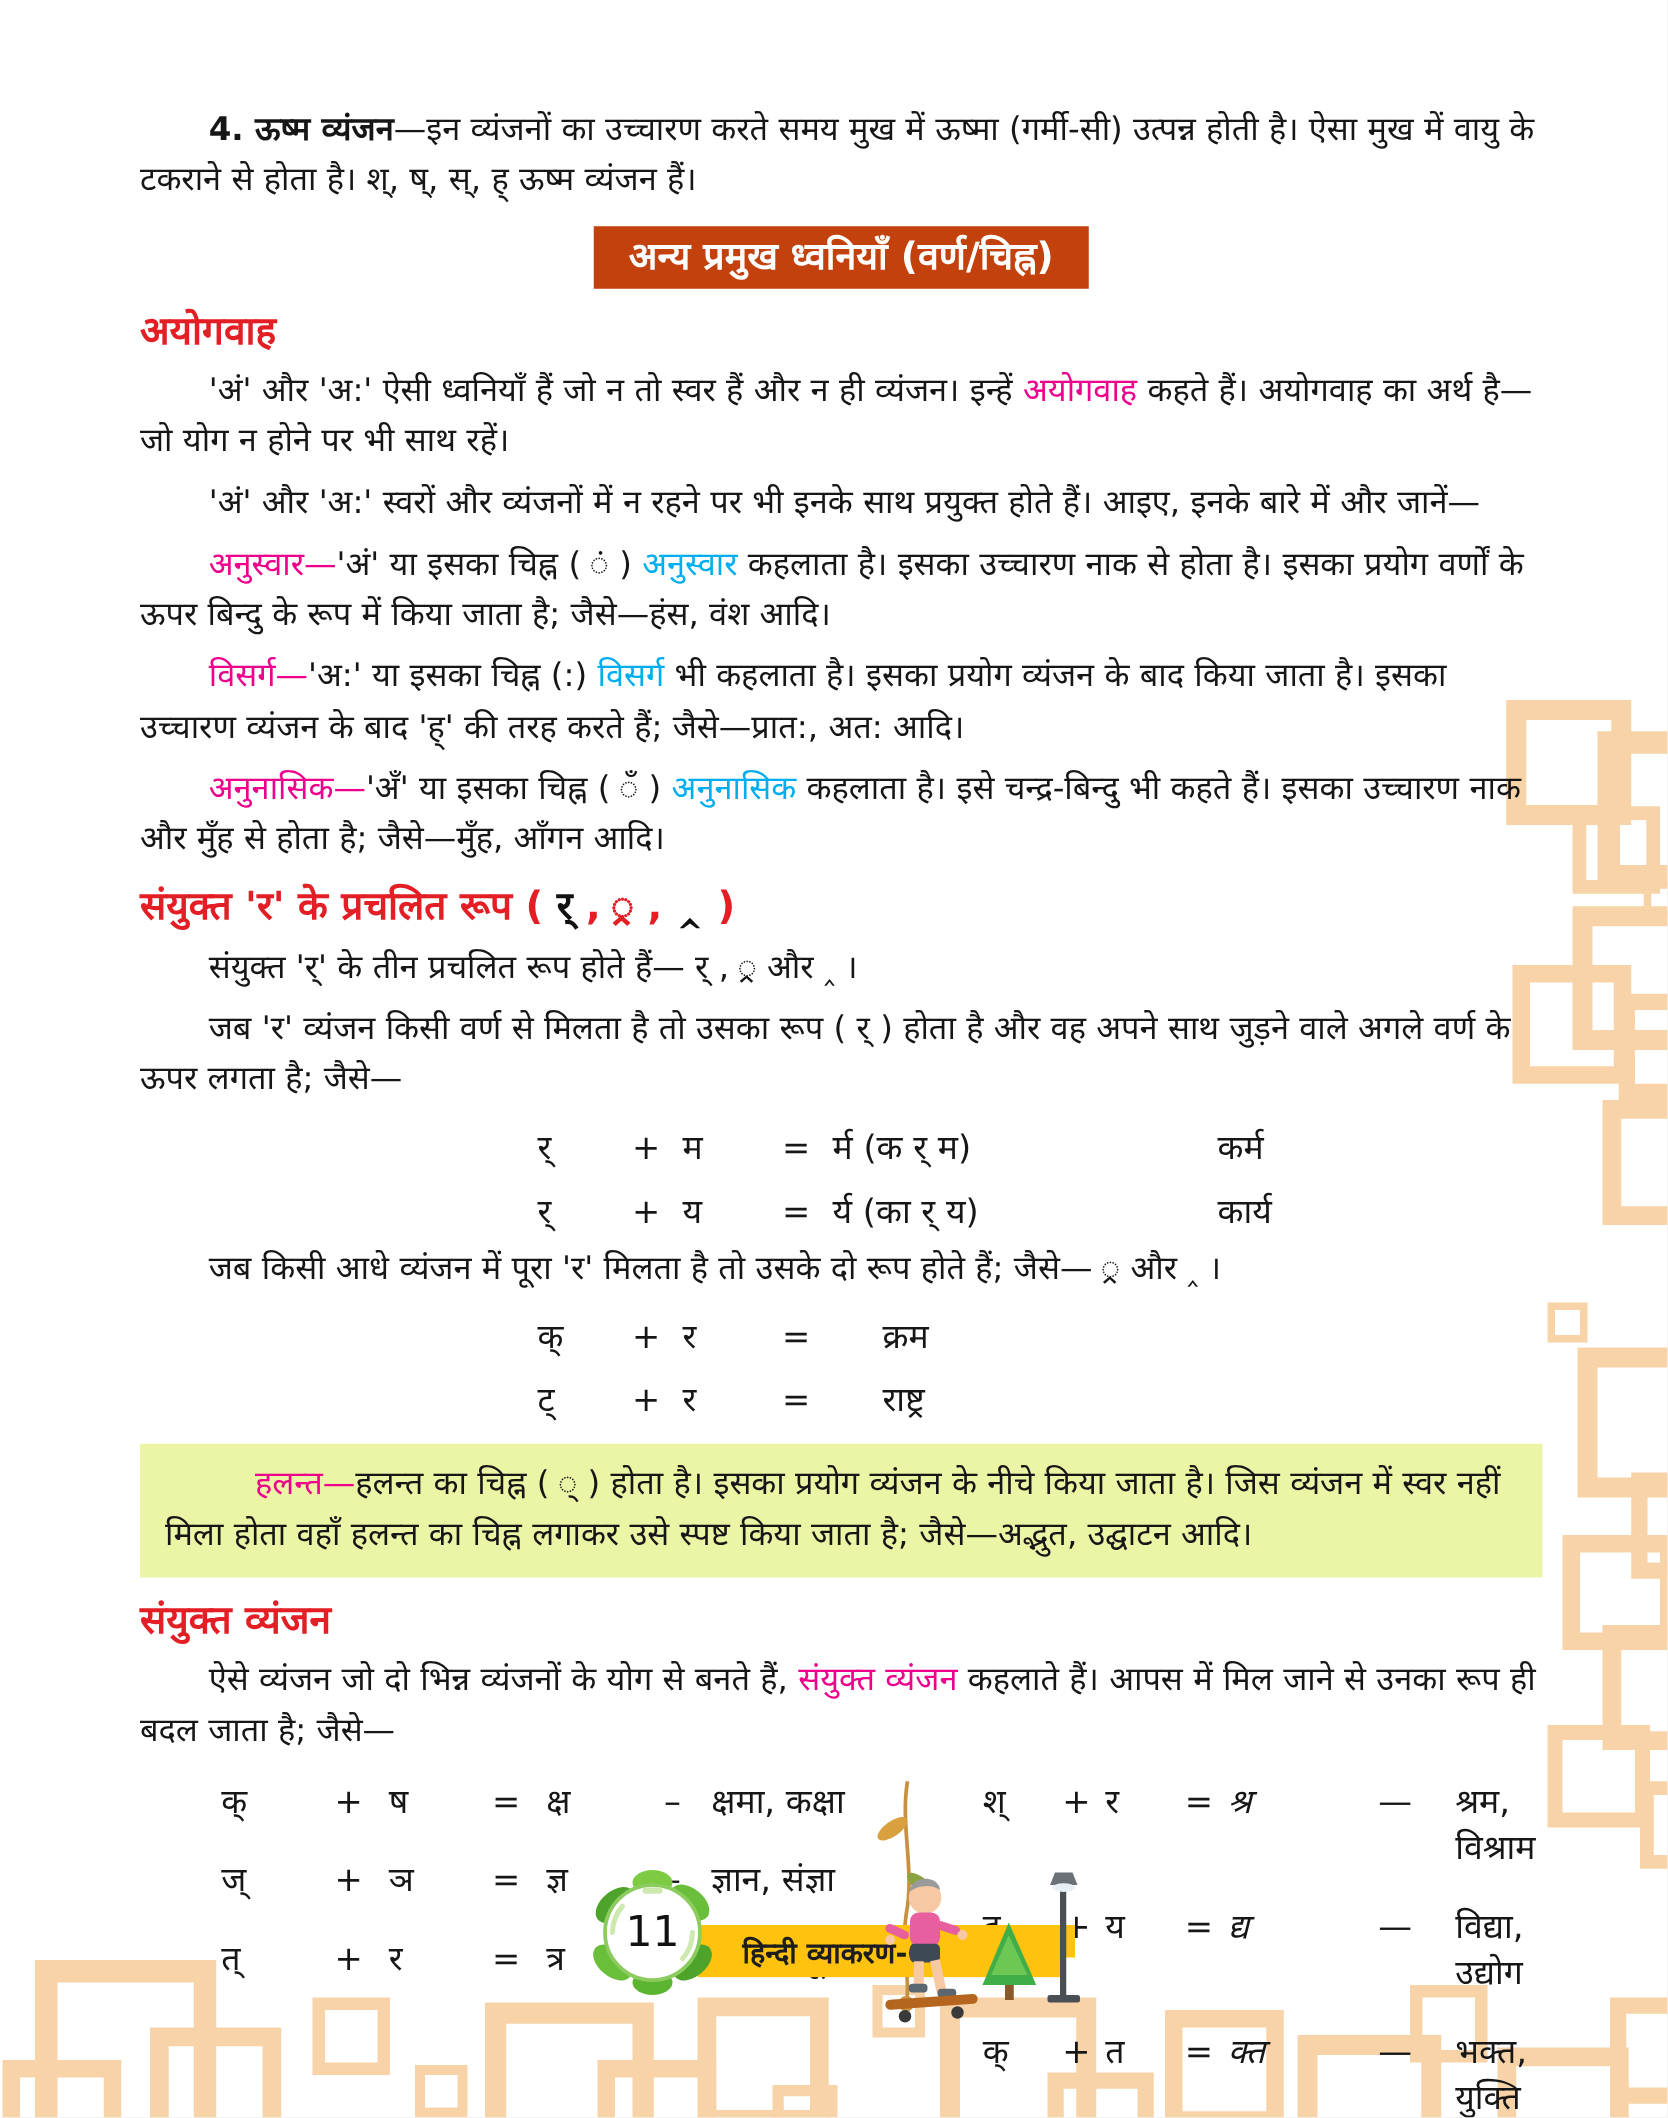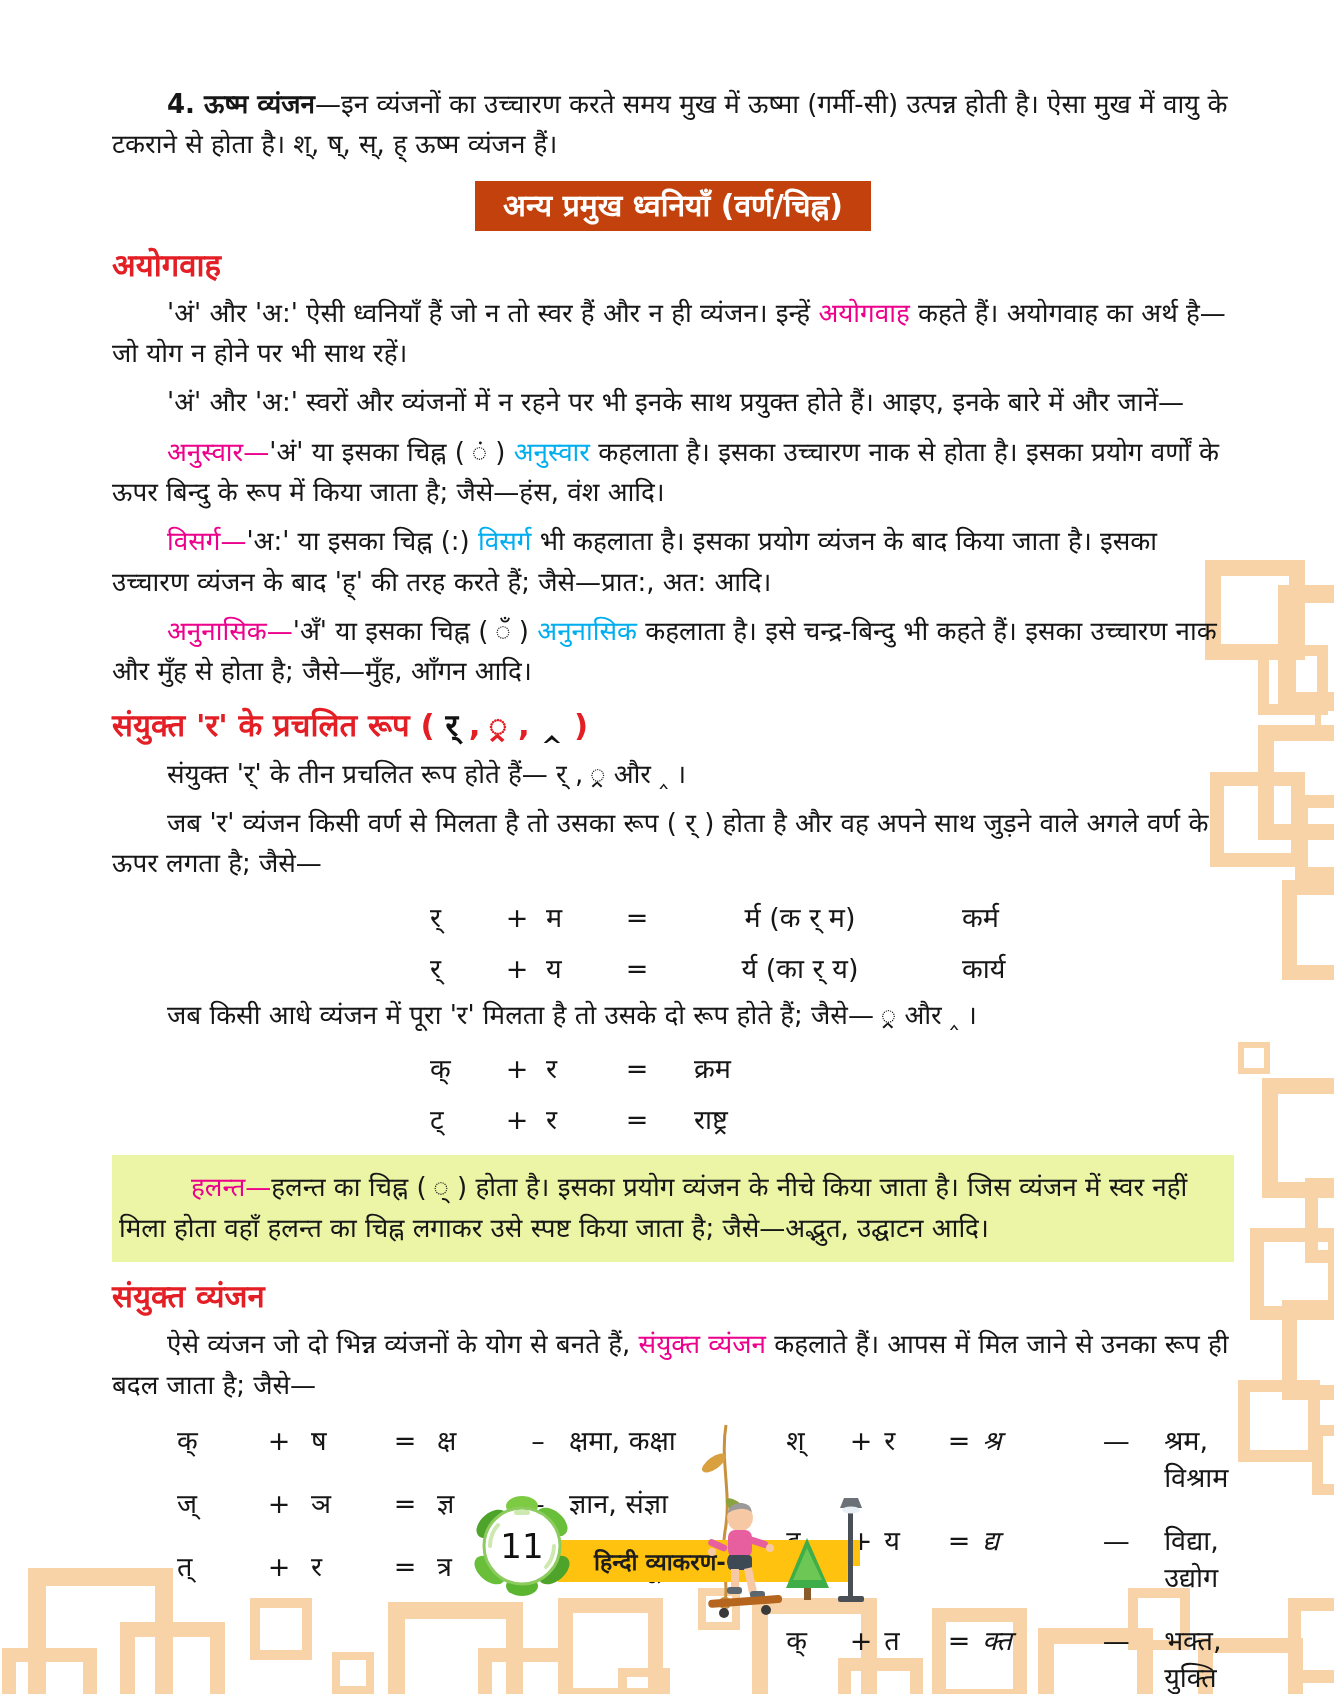--- a/index.html
+++ b/index.html
@@ -17,23 +17,23 @@
   h2.heading{color:#e31e25;font-size:31px;font-weight:bold;margin:16px 0 2px;line-height:1.2;}
   .magenta{color:#ec008c;}
   .cyan{color:#00aeef;}
   .sym-group{color:#e31e25;}
   .sym{color:#111111;}
   .eq-block{margin:8px 0 0 318px;}
   .eq-row{display:flex;align-items:baseline;font-size:27px;margin-top:14px;}
   .eq-row .ea{min-width:58px;}
   .eq-row .eop{min-width:58px;text-align:center;}
   .eq-row .eb{min-width:62px;}
-  .eq-row .ec{min-width:268px;text-align:center;}
-  .eq-row .ed{margin-left:28px;}
-  .halant-box{background:#ebf5a5;margin-top:18px;padding:12px 7px;font-size:26px;line-height:1.6;text-indent:72px;}
+  .eq-row .ec{min-width:268px;}
+  .eq-row .ed{margin-left:40px;}
+  .halant-box{background:#ebf5a5;margin-top:18px;padding:12px 20px;font-size:26px;line-height:1.6;text-indent:72px;}
   .cj-wrap{display:flex;align-items:flex-start;margin-top:16px;}
   .cj-col{display:flex;flex-direction:column;gap:26px;font-size:27px;}
   .cj-col.left{margin-left:65px;width:560px;}
   .cj-col.right{margin-left:26px;}
   .cj-row{display:flex;align-items:baseline;}
   .cj-row .ca{min-width:70px;}
   .cj-row .cop{min-width:64px;text-align:center;}
   .cj-row .cb{min-width:62px;}
   .cj-row .cc{min-width:70px;}
   .cj-row .cdash{min-width:62px;text-align:center;}

